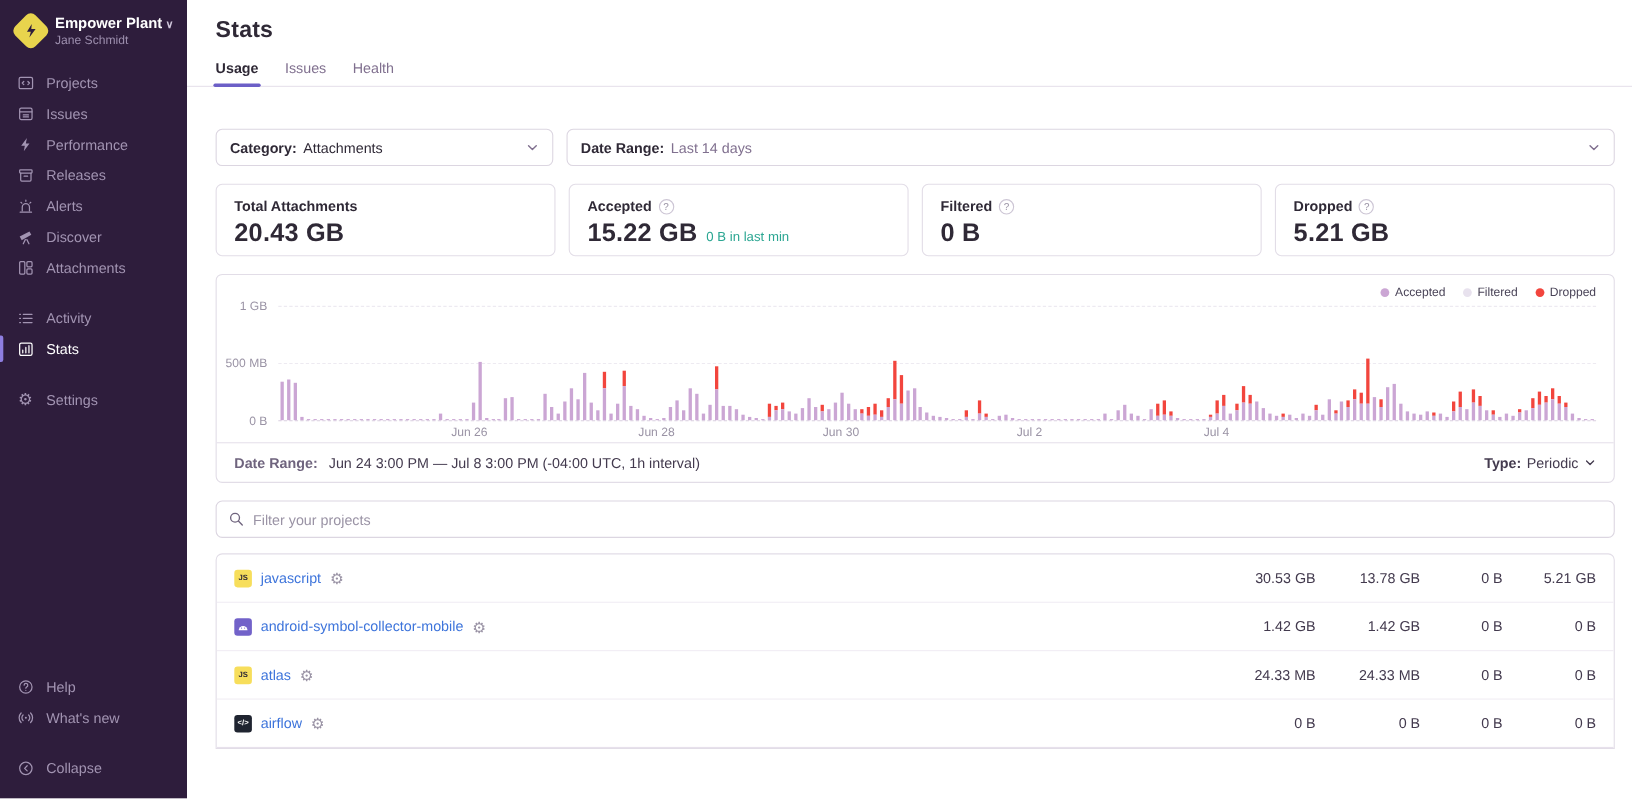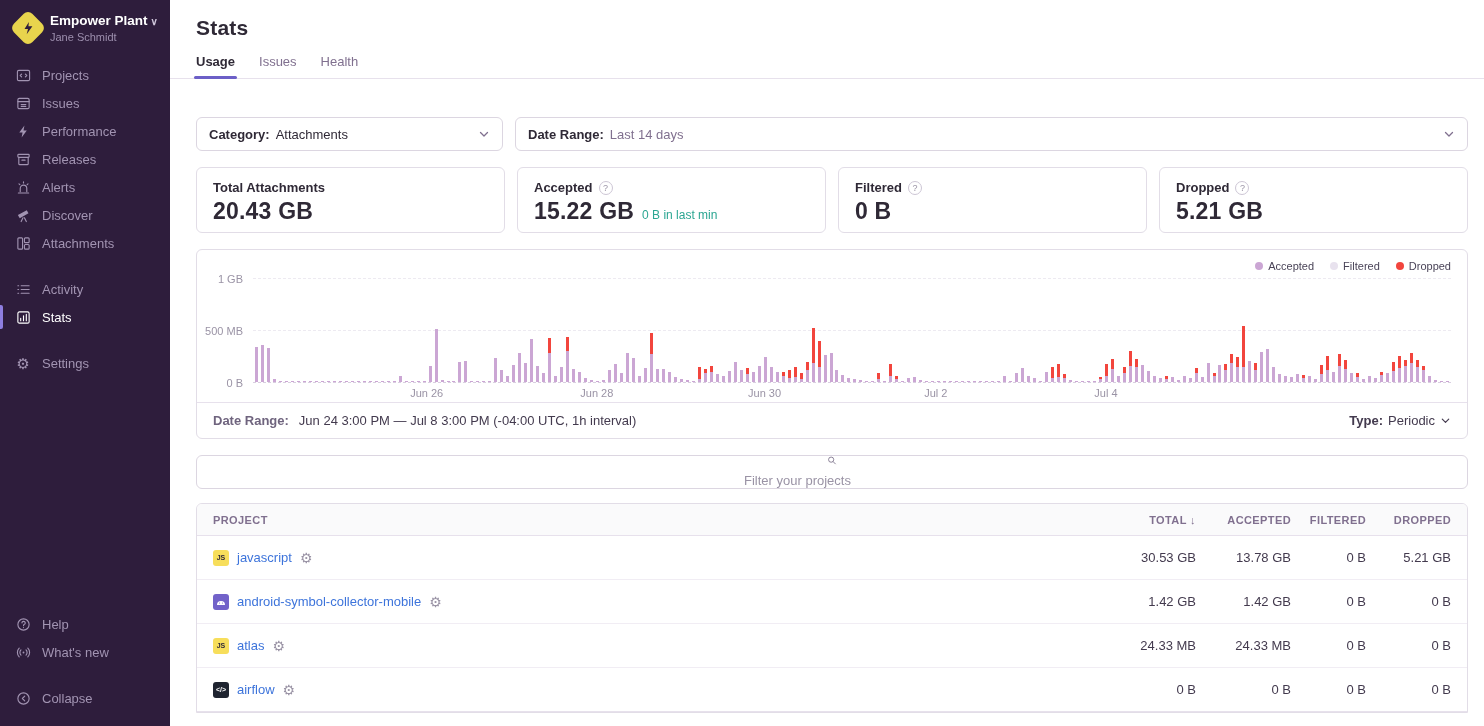--- a/index.html
+++ b/index.html
@@ -75,21 +75,21 @@
   .x-tick { position:absolute; top:5px; transform:translateX(-50%); font-size:11px; color:#9a93a5; white-space:nowrap; }
   .chart-footer { display:flex; align-items:center; border-top:1px solid #e7e1ec; padding:10px 16px; font-size:13px; }
   .cf-label { font-weight:bold; color:#6f647e; margin-right:10px; }
   .cf-value { color:#433a4e; }
   .cf-right { margin-left:auto; display:flex; align-items:center; gap:5px; cursor:pointer; }
   .cf-type-label { font-weight:bold; color:#433a4e; }
   .cf-type-value { color:#433a4e; }
 
   
   .filter-row { margin-top:16px; }
-  .filter-input { display:flex; align-items:center; gap:8px; border:1px solid #dcd6e1; border-radius:6px; height:34px; padding:0 11px; background:#fff;flex-direction:column; }
+  .filter-input { display:flex; align-items:center; gap:8px; border:1px solid #dcd6e1; border-radius:6px; height:34px; padding:0 11px; background:#fff; }
   .filter-input input { border:none; outline:none; flex:1; font-size:13px; font-family:inherit; color:#2f2936; background:transparent; }
   .filter-input input::placeholder { color:#9a93a5; }
 
   
   .table-panel { border:1px solid #e2dde7; border-radius:6px 6px 0 0; margin-top:14px; background:#fff; overflow:hidden; }
   .t-row { display:grid; grid-template-columns:1fr 110px 95px 75px 85px; align-items:center; padding:0 16px; }
   .t-head { background:#fafafb; height:32px; border-bottom:1px solid #e7e1ec; }
   .t-head .t-cell { font-size:11px; font-weight:bold; color:#80708f; letter-spacing:.4px; text-transform:uppercase; cursor:pointer; }
   .t-cell.num { text-align:right; }
   .t-body-row { height:44px; border-bottom:1px solid #f1edf4; font-size:13px; }
@@ -1169,27 +1169,20 @@
       <div class="filter-input">
         <svg width="14" height="14" viewBox="0 0 16 16">
             <circle cx="6.5" cy="6.5" r="4.6" fill="none" stroke="#6f647e" stroke-width="1.4"></circle>
             <path d="M10.2 10.2 14 14" stroke="#6f647e" stroke-width="1.4" stroke-linecap="round"></path>
           </svg>
         <input type="text" placeholder="Filter your projects" style="">
       </div>
     </div>
 
     <div class="table-panel">
-      <div class="t-row t-head">
-        <div class="t-cell">Project</div>
-        <div class="t-cell num"><span>Total</span> <span class="sort-arrow">↓</span></div>
-        <div class="t-cell num">Accepted</div>
-        <div class="t-cell num">Filtered</div>
-        <div class="t-cell num">Dropped</div>
-      </div>
       <div id="table-body">
           <div class="t-row t-body-row">
             <div class="t-cell proj-cell">
               <span class="badge" style="background:#f7de5b;color:#2f2936">JS</span>
               <span class="proj-link">javascript</span>
               <span class="row-gear">⚙</span>
             </div>
             <div class="t-cell num">30.53 GB</div>
             <div class="t-cell num">13.78 GB</div>
             <div class="t-cell num">0 B</div>

